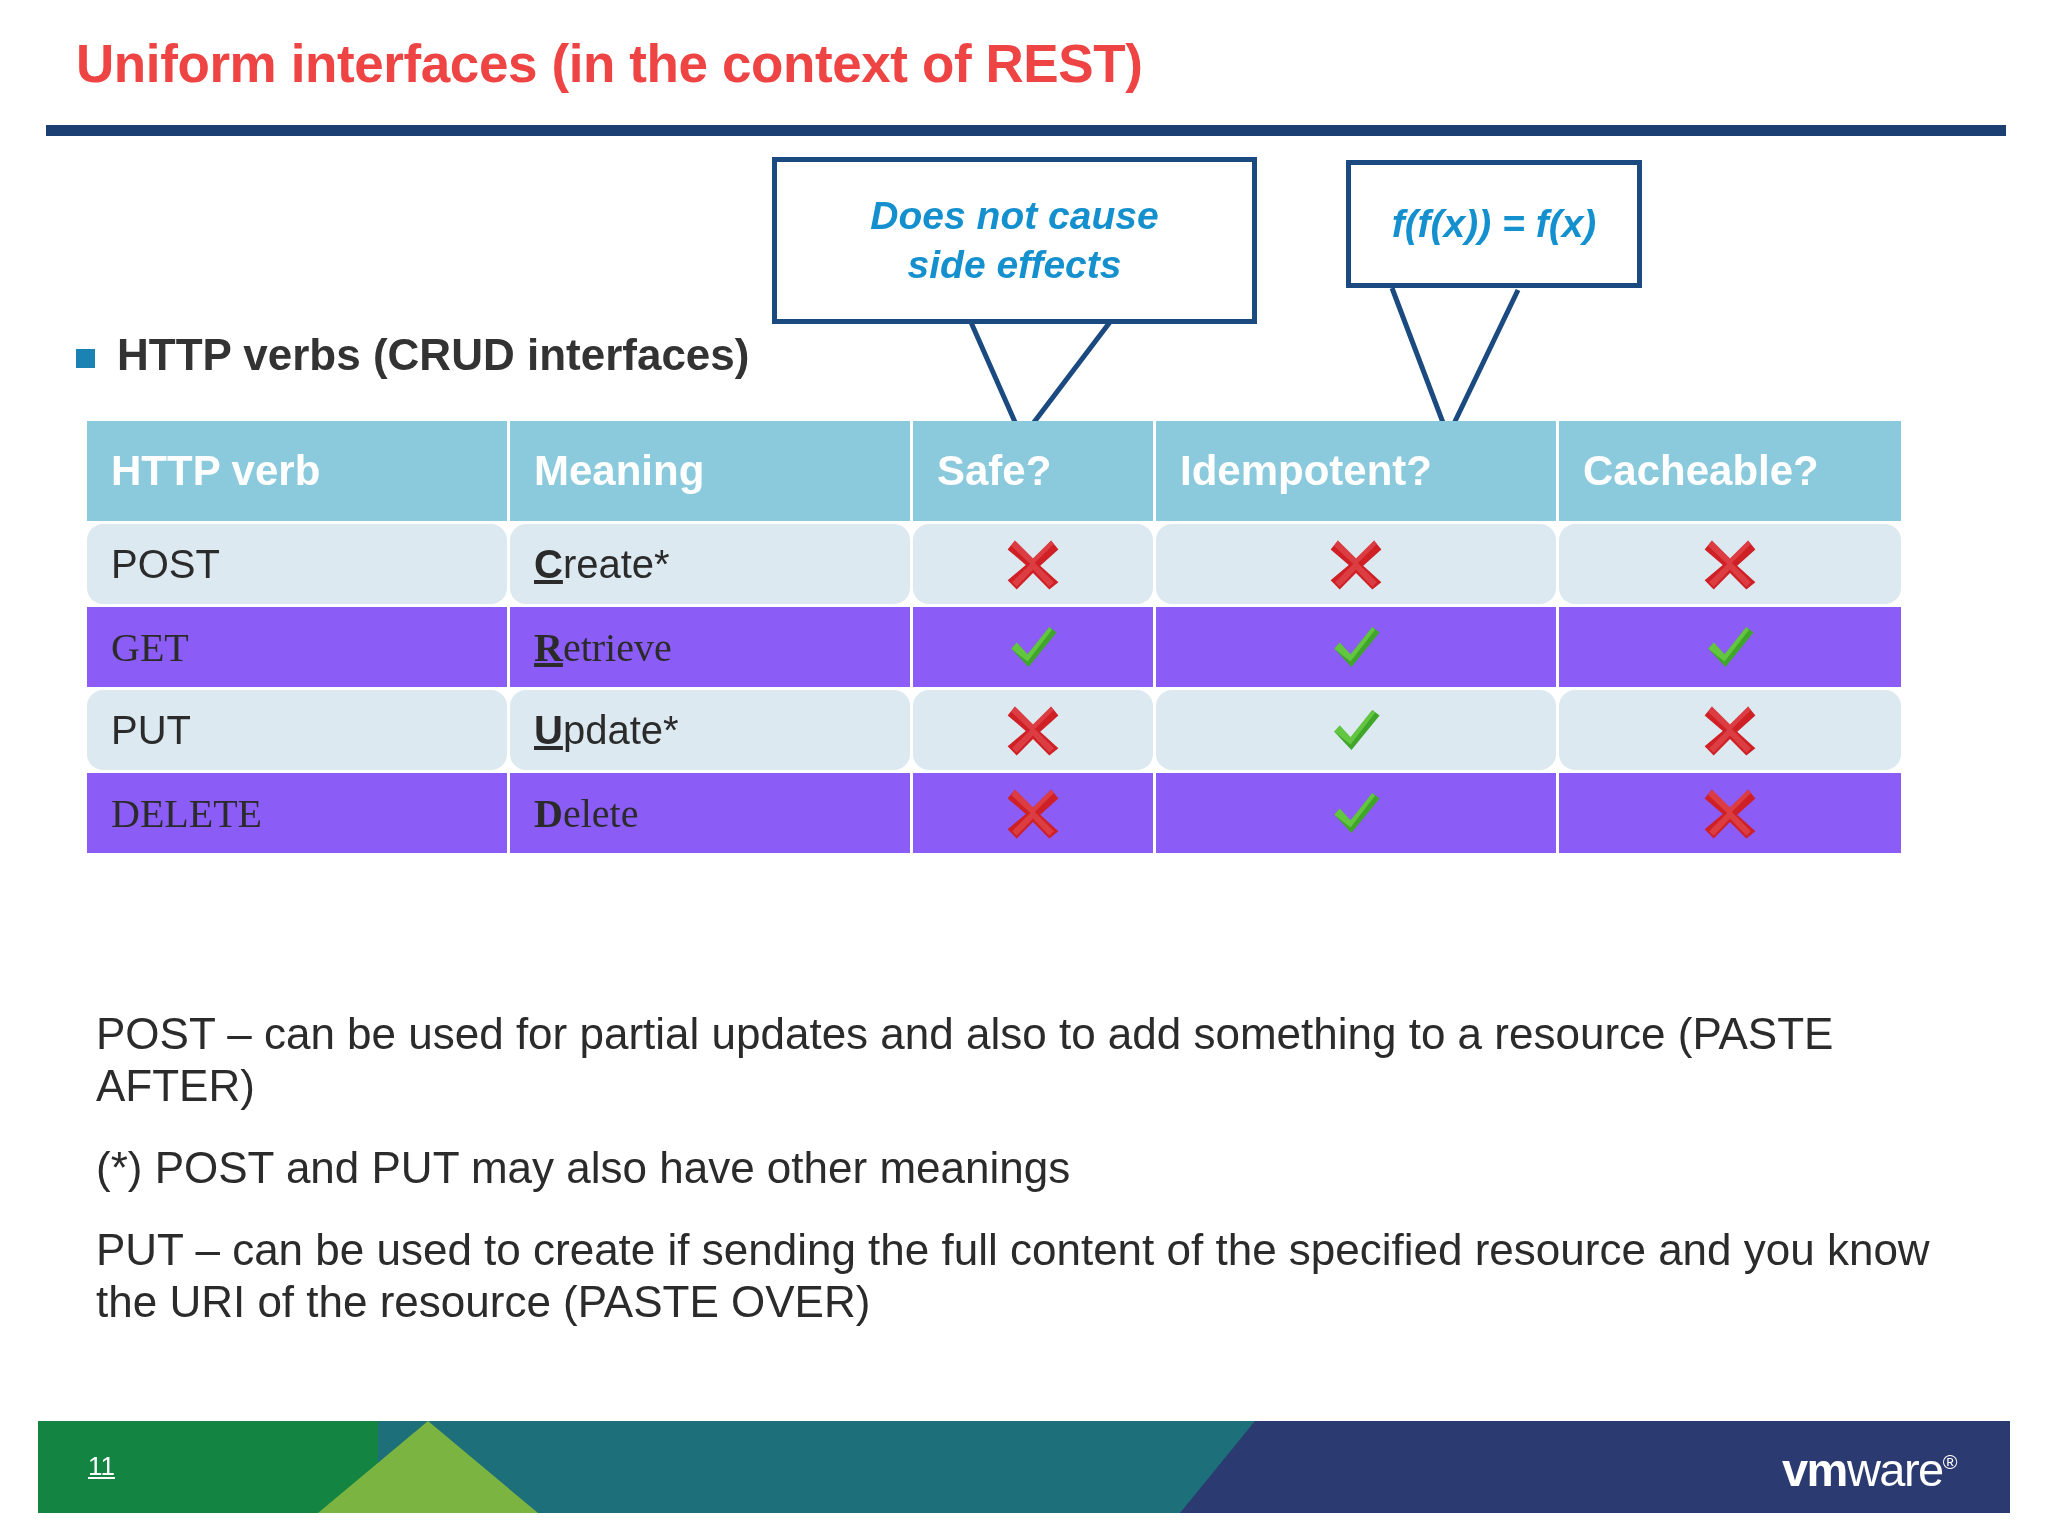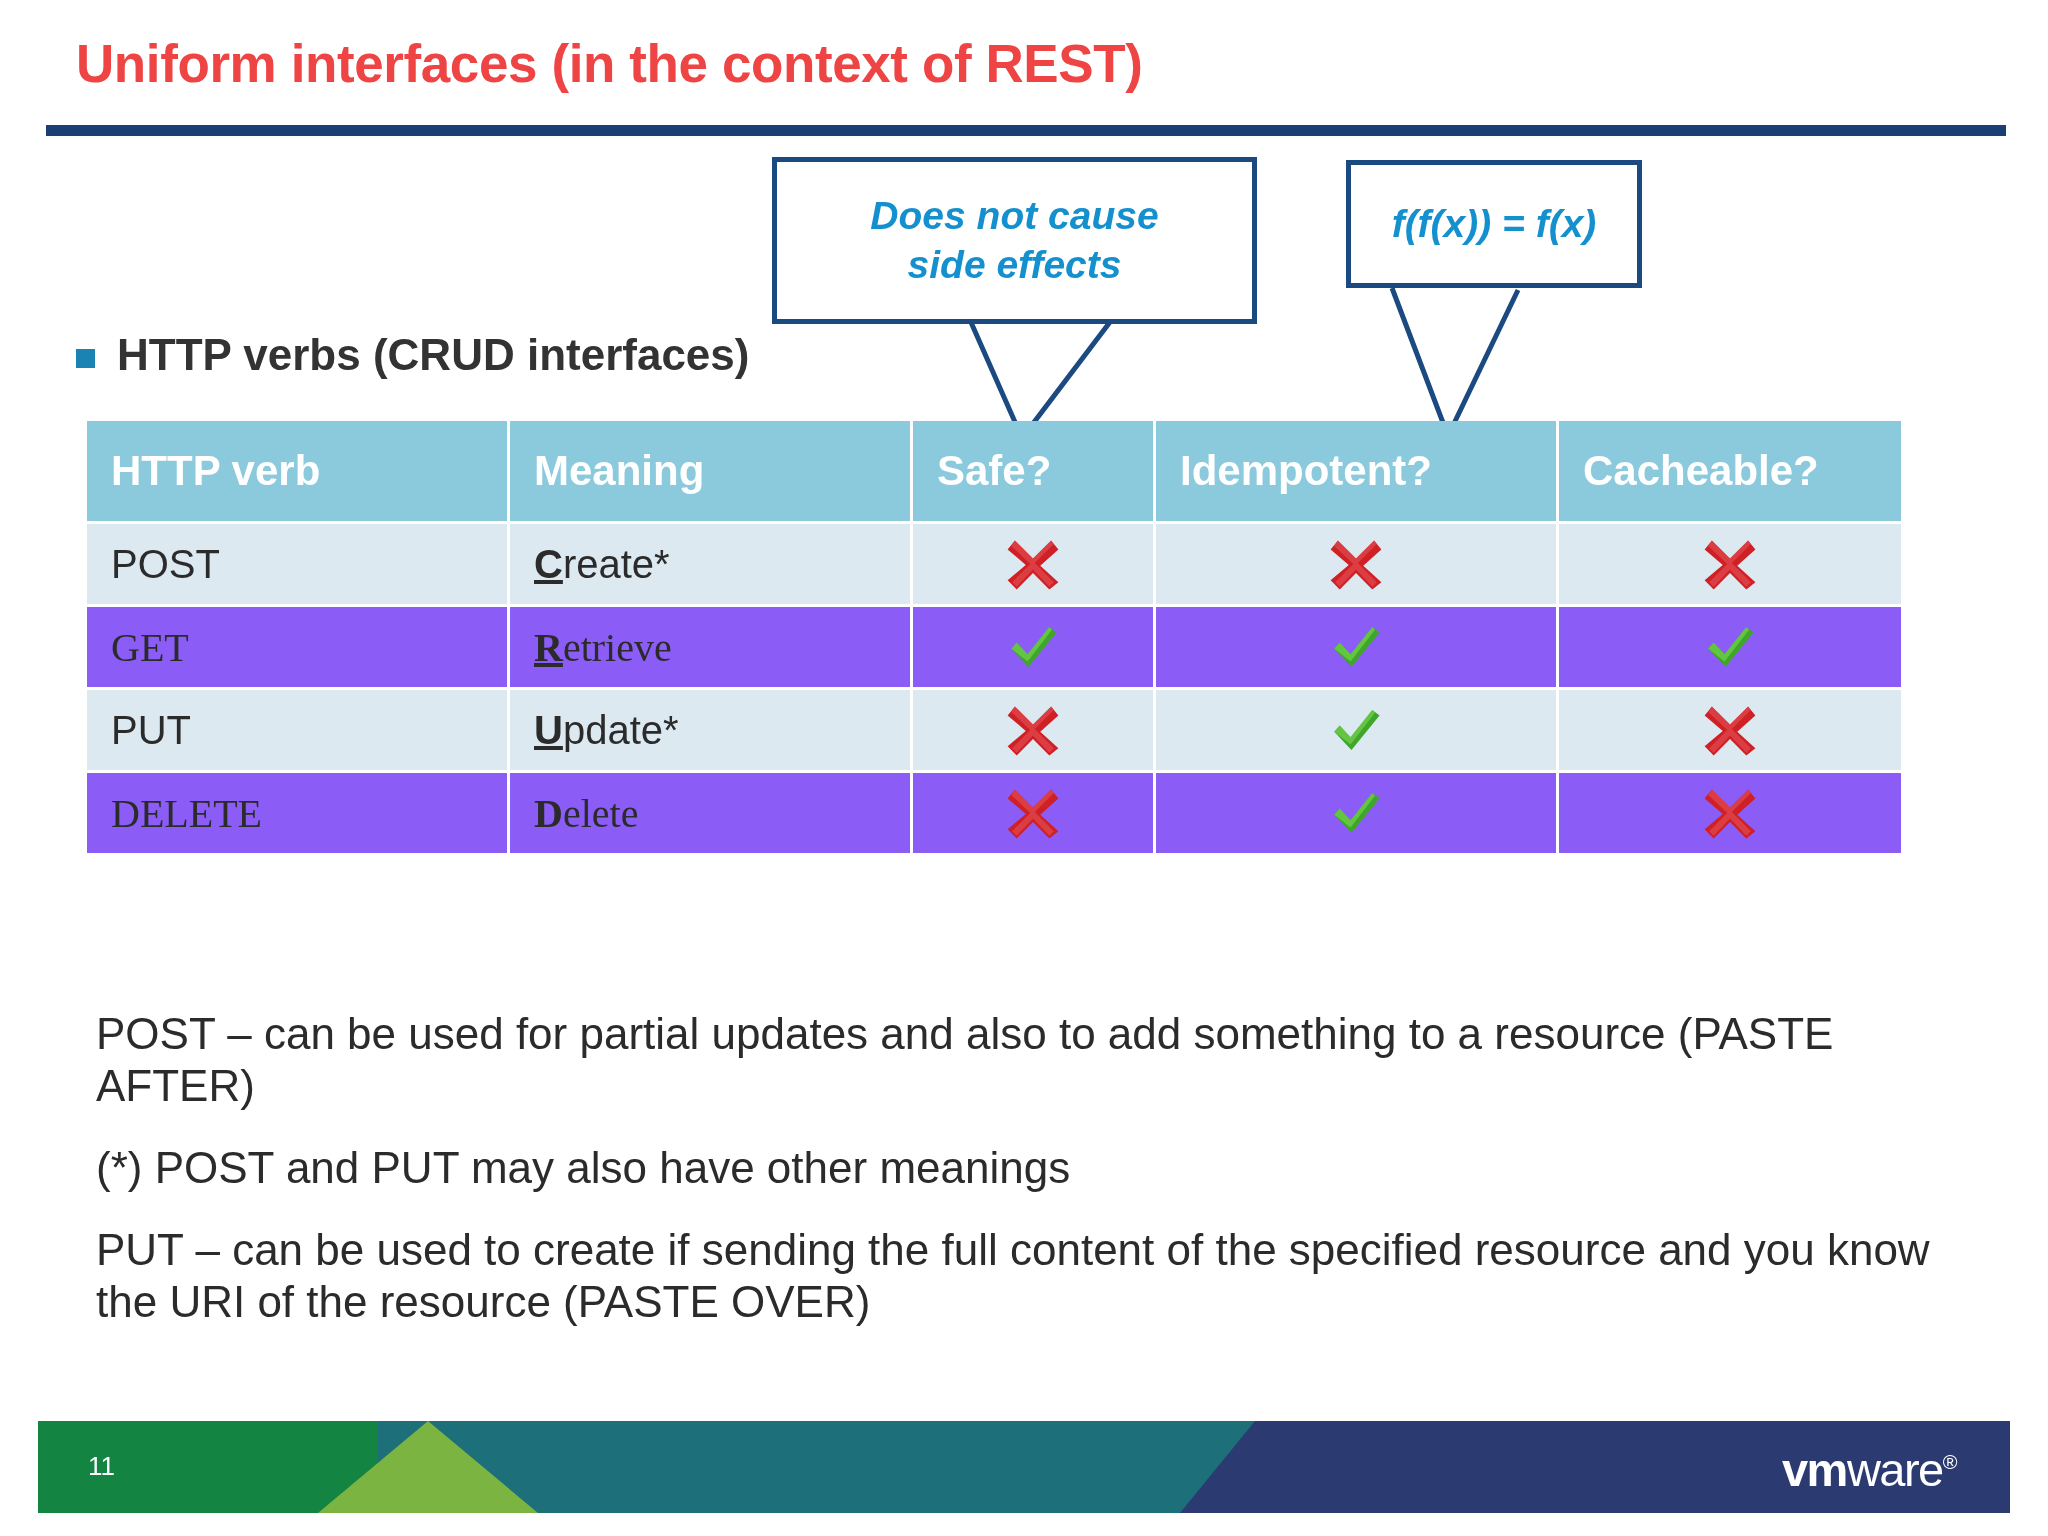--- a/index.html
+++ b/index.html
@@ -126,21 +126,21 @@
     vertical-align: middle;
     white-space: nowrap;
   }
   .vtable tbody td {
     height: 80px;
     font-size: 40px;
     color: #2b2b2b;
     vertical-align: middle;
     padding-left: 24px;
   }
-  .vtable tbody tr.odd td { background: #dce9f1; }
+  .vtable tbody tr.odd td { background: #dce9f1; border-radius: 16px; }
   .vtable tbody tr.even td { background: #8b5cf6; font-family: Liberation Serif, serif; }
   .vtable td.mark { text-align: center; padding-left: 0; }
   .kbd {
     font-weight: bold;
     text-decoration: underline;
   }
   .kbd.nounder { text-decoration: none; }
 
   
   .glyph {
@@ -199,20 +199,21 @@
     width: 830px; height: 92px;
     background: #2b3a70;
     clip-path: polygon(75px 0, 100% 0, 100% 100%, 0 100%);
   }
   .page-num {
     position: absolute;
     left: 50px;
     top: 30px;
     font-size: 26px;
     color: #ffffff;
+    text-decoration: underline;
   }
   .vm-logo {
     position: absolute;
     right: 54px;
     top: 21px;
     font-size: 47px;
     color: #ffffff;
     letter-spacing: -1.5px;
     white-space: nowrap;
     text-align: center;

